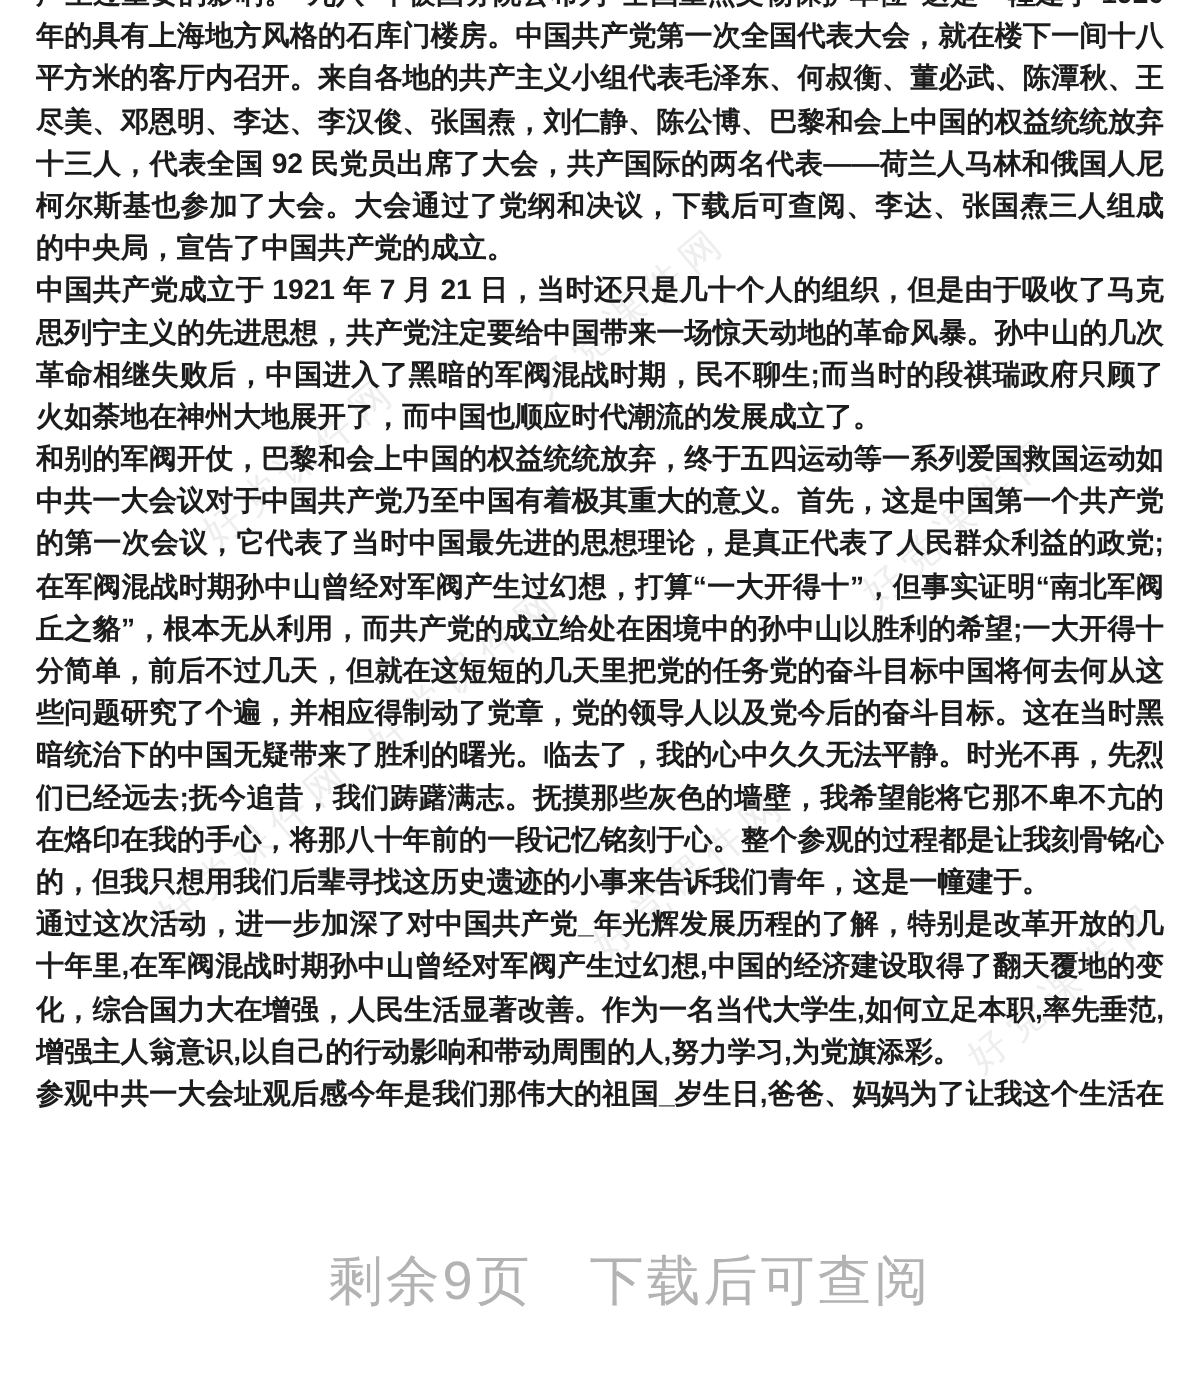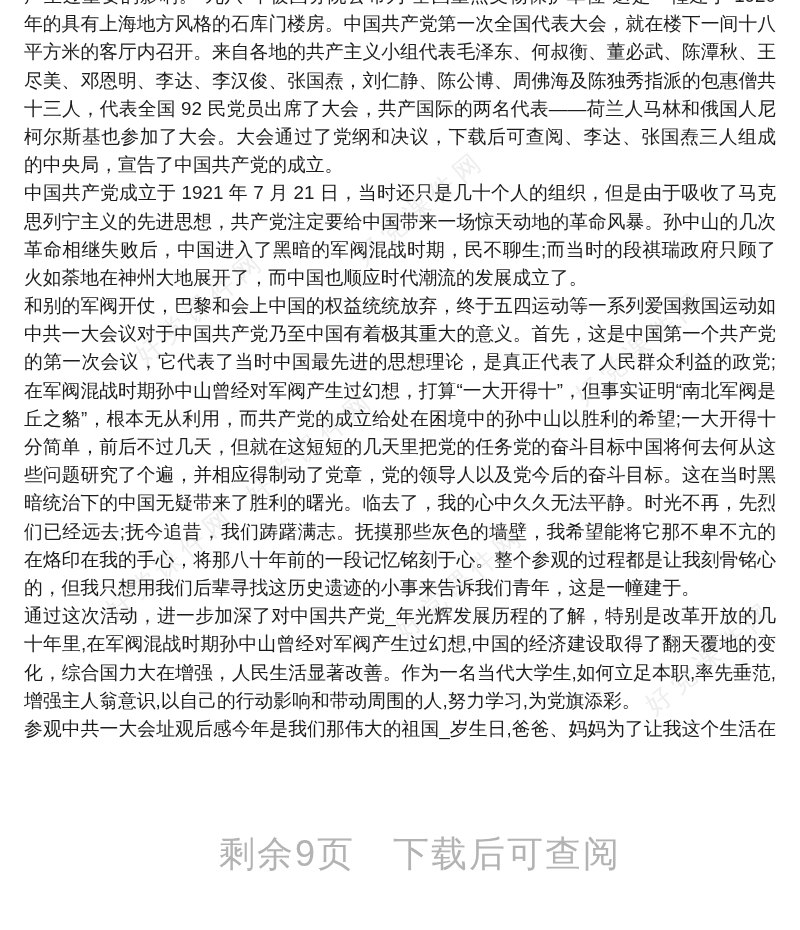--- a/index.html
+++ b/index.html
@@ -47,20 +47,21 @@
     z-index: 1;
     font-size: 18.8px;
     line-height: 28.2px;
     color: #1c1c1c;
   }
   .line {
     height: 28.2px;
     overflow: hidden;
     text-align: justify;
     text-align-last: left;
+    font-weight: bold;
   }
   .line.flush {
     text-align-last: justify;
   }
   
   .footer-notice {
     position: absolute;
     left: 0;
     right: 0;
     top: 830px;
@@ -85,21 +86,21 @@
     <span class="wm wm4">好党课件网</span>
     <span class="wm wm5">好党课件网</span>
     <span class="wm wm6">好党课件网</span>
     <span class="wm wm7">好党课件网</span>
   </div>
 
   <div class="body-text">
       <div class="line flush">产生过重要的影响。“九八”年被国务院公布为“全国重点文物保护单位”这是一幢建于 1920</div>
       <div class="line flush">年的具有上海地方风格的石库门楼房。中国共产党第一次全国代表大会，就在楼下一间十八</div>
       <div class="line flush">平方米的客厅内召开。来自各地的共产主义小组代表毛泽东、何叔衡、董必武、陈潭秋、王</div>
-      <div class="line flush">尽美、邓恩明、李达、李汉俊、张国焘，刘仁静、陈公博、周佛海及陈独秀指派的包惠僧共</div>
+      <div class="line flush">尽美、邓恩明、李达、李汉俊、张国焘，刘仁静、陈公博、巴黎和会上中国的权益统统放弃</div>
       <div class="line flush">十三人，代表全国 92 民党员出席了大会，共产国际的两名代表——荷兰人马林和俄国人尼</div>
       <div class="line flush">柯尔斯基也参加了大会。大会通过了党纲和决议，下载后可查阅、李达、张国焘三人组成</div>
       <div class="line">的中央局，宣告了中国共产党的成立。</div>
       <div class="line flush">中国共产党成立于 1921 年 7 月 21 日，当时还只是几十个人的组织，但是由于吸收了马克</div>
       <div class="line flush">思列宁主义的先进思想，共产党注定要给中国带来一场惊天动地的革命风暴。孙中山的几次</div>
       <div class="line flush">革命相继失败后，中国进入了黑暗的军阀混战时期，民不聊生;而当时的段祺瑞政府只顾了</div>
       <div class="line">火如荼地在神州大地展开了，而中国也顺应时代潮流的发展成立了。</div>
       <div class="line flush">和别的军阀开仗，巴黎和会上中国的权益统统放弃，终于五四运动等一系列爱国救国运动如</div>
       <div class="line flush">中共一大会议对于中国共产党乃至中国有着极其重大的意义。首先，这是中国第一个共产党</div>
       <div class="line flush">的第一次会议，它代表了当时中国最先进的思想理论，是真正代表了人民群众利益的政党;</div>

